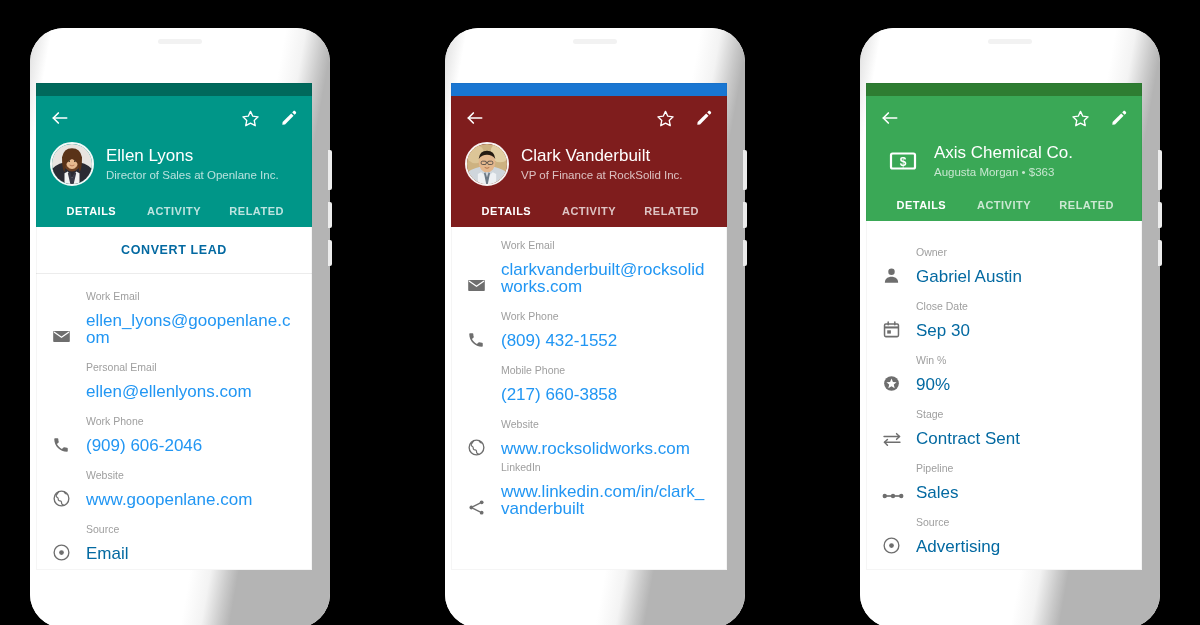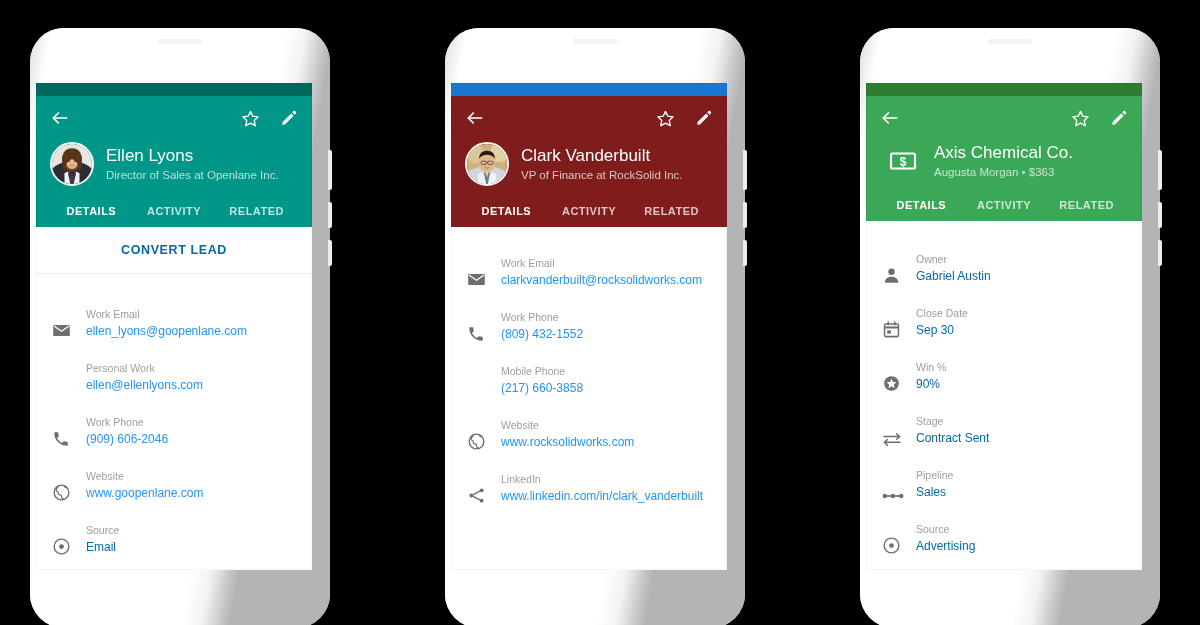--- a/index.html
+++ b/index.html
@@ -160,23 +160,23 @@
     color: #757575;
   }
   .field-icon svg { display: block; }
   .field-body { flex: 1; padding-top: 3px; min-width: 0; }
   .field-label {
     color: #9e9e9e;
     font-size: 10.5px;
     line-height: 15px;
   }
   .field-value {
-    font-size: 12px;
+    font-size: 17px;
     line-height: 17px;
-    margin-top: 1px;
+    margin-top: 8px;
     word-break: break-all;
   }
   .field-value.link { color: #2196f3; }
   .field-value.plain { color: #0369a1; }
   .field-value .vline { display: block; }
 
   
   .p2 .fields { padding-top: 8px; }
   .p2 .field { min-height: 54px; }
   .p3 .fields { padding-top: 10px; }
@@ -261,21 +261,21 @@
         <div class="field-body">
           <div class="field-label">Work Email</div>
           <div class="field-value link">
             <span class="vline">ellen_lyons@goopenlane.com</span>
           </div>
         </div>
       </div>
             <div class="field">
         <div class="field-icon"></div>
         <div class="field-body">
-          <div class="field-label">Personal Work</div>
+          <div class="field-label">Personal Email</div>
           <div class="field-value link">
             <span class="vline">ellen@ellenlyons.com</span>
           </div>
         </div>
       </div>
             <div class="field">
         <div class="field-icon">
                 <svg width="18" height="18" viewBox="0 0 24 24" fill="#6e6e6e">
                   <path d="M6.6 10.8c1.5 2.9 3.7 5.1 6.6 6.6l2.2-2.2c.3-.3.7-.4 1-.2 1.1.4 2.4.6 3.6.6.6 0 1 .4 1 1V20c0 .6-.4 1-1 1C10.6 21 3 13.4 3 4c0-.6.4-1 1-1h3.4c.6 0 1 .4 1 1 0 1.3.2 2.5.6 3.6.1.4 0 .8-.2 1.1l-2.2 2.1z"></path>
                 </svg>

